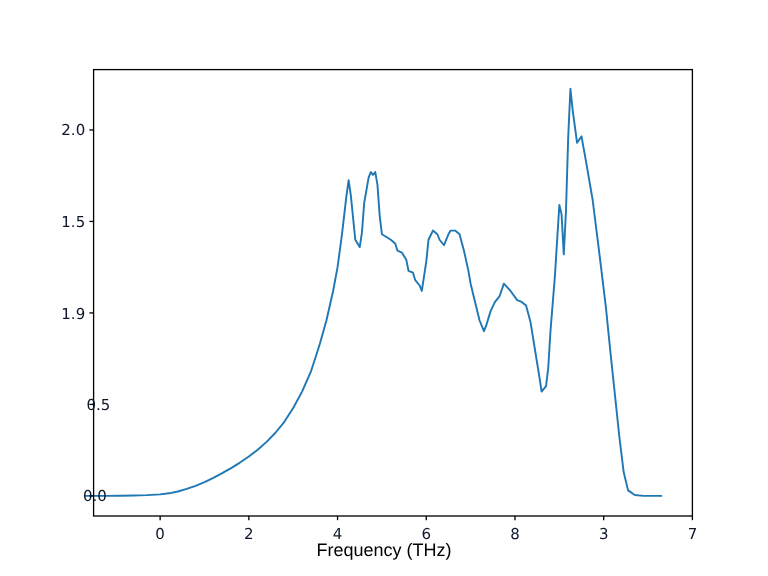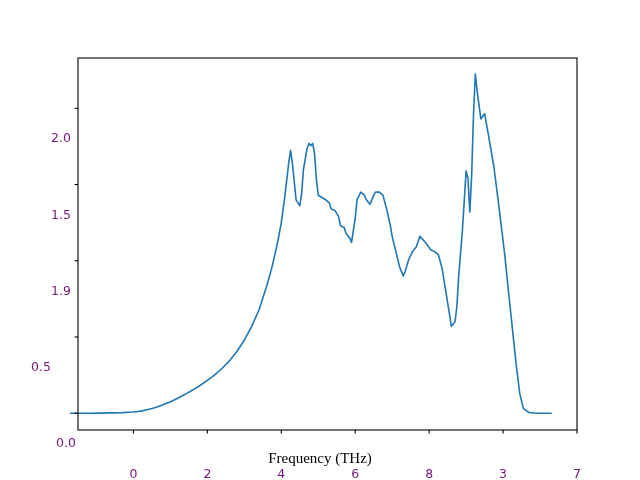--- a/index.html
+++ b/index.html
@@ -4,26 +4,26 @@
 <style>
   html,body{margin:0;padding:0;}
   body{
     width:640px;height:480px;background:#ffffff;
     font-family:"DejaVu Sans", sans-serif;
     overflow:hidden;position:relative;
   }
   #figure{position:absolute;left:0;top:0;width:640px;height:480px;}
   .axis-label{
     position:absolute;color:#000000;font-size:15px;
-    font-family:Liberation Serif, serif;white-space:nowrap;
+    font-family:Liberation Sans, sans-serif;white-space:nowrap;
   }
   #xlabel{left:0;top:450px;width:640px;text-align:center;}
   .tick-text{
-    position:absolute;color:#701a75;font-size:12.5px;
-    font-family:"DejaVu Sans", sans-serif;white-space:nowrap;margin-top:29px;
+    position:absolute;color:#0f172a;font-size:12.5px;
+    font-family:"DejaVu Sans", sans-serif;white-space:nowrap;
   }
   .xtick-text{transform:translateX(-50%);}
   .ytick-text{transform:translateY(-50%);text-align:right;}
   svg{display:block;}
 </style>
 </head>
 <body>
 
 <div id="figure">
 
@@ -56,22 +56,22 @@
   <div id="xtick-labels">
       <div class="tick-text xtick-text" style="left: 133.444px; top: 437px;">0</div>
       <div class="tick-text xtick-text" style="left: 207.37px; top: 437px;">2</div>
       <div class="tick-text xtick-text" style="left: 281.296px; top: 437px;">4</div>
       <div class="tick-text xtick-text" style="left: 355.222px; top: 437px;">6</div>
       <div class="tick-text xtick-text" style="left: 429.148px; top: 437px;">8</div>
       <div class="tick-text xtick-text" style="left: 503.074px; top: 437px;">3</div>
       <div class="tick-text xtick-text" style="left: 577px; top: 437px;">7</div>
     </div>
   <div id="ytick-labels">
-      <div class="tick-text ytick-text" style="right: 564px; top: 413.23px;">0.0</div>
-      <div class="tick-text ytick-text" style="right: 589px; top: 337px;">0.5</div>
+      <div class="tick-text ytick-text" style="right: 551px; top: 413.23px;">0.0</div>
+      <div class="tick-text ytick-text" style="right: 548px; top: 337px;">0.5</div>
       <div class="tick-text ytick-text" style="right: 569px; top: 260.77px;">1.9</div>
       <div class="tick-text ytick-text" style="right: 569px; top: 184.541px; text-align: center;">1.5</div>
       <div class="tick-text ytick-text" style="right: 569px; top: 108.311px;">2.0</div>
     </div>
 
   <div class="axis-label" id="xlabel">Frequency (THz)</div>
 
 </div>
 
 </body></html>

